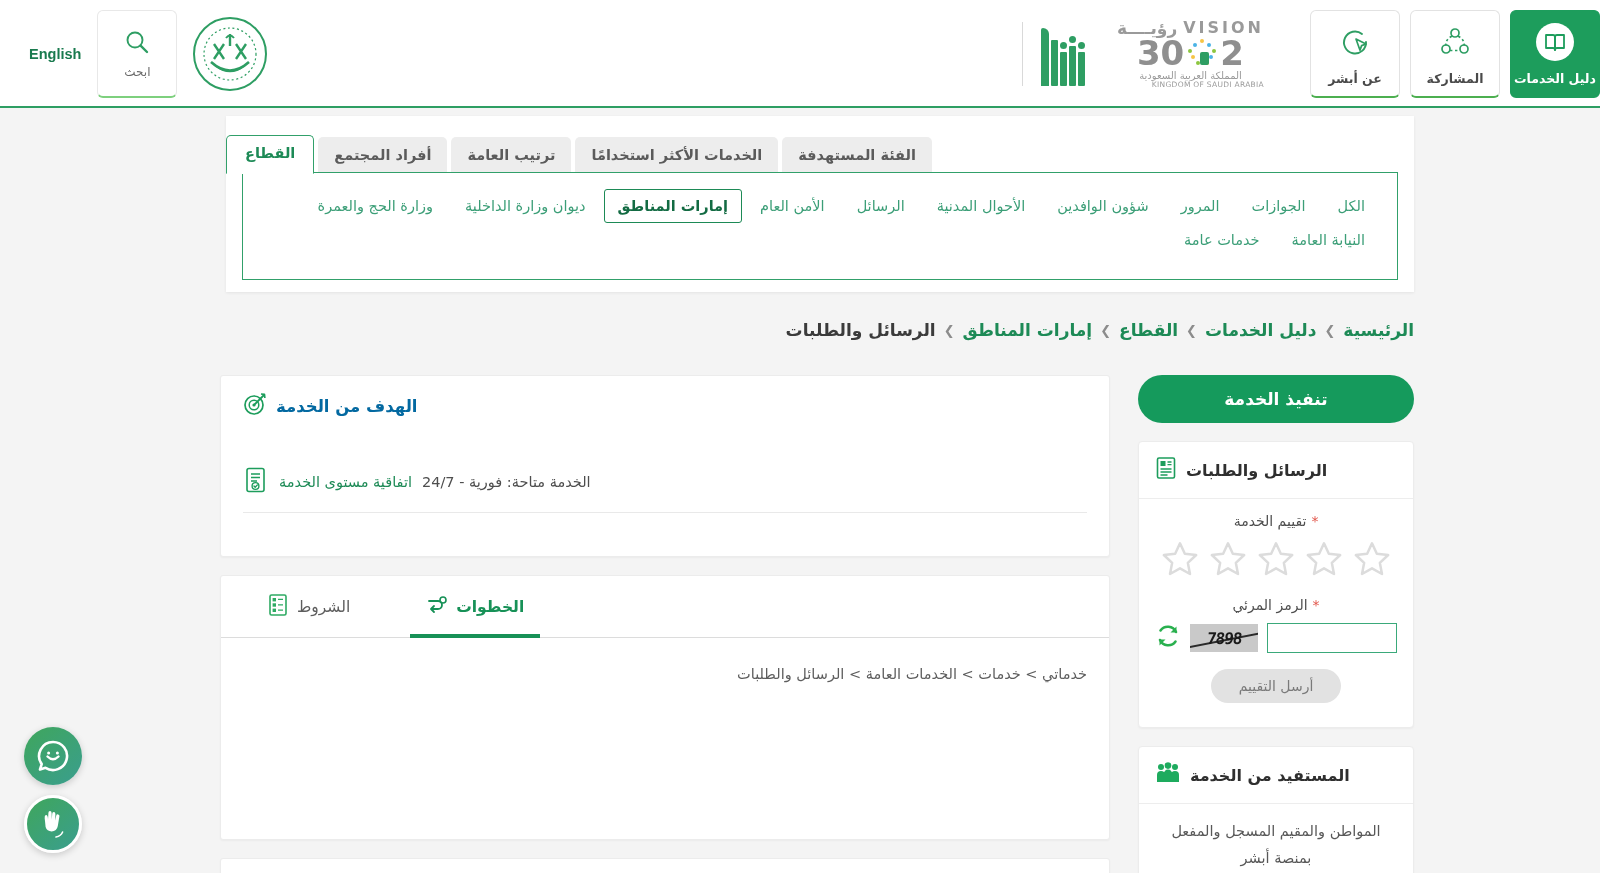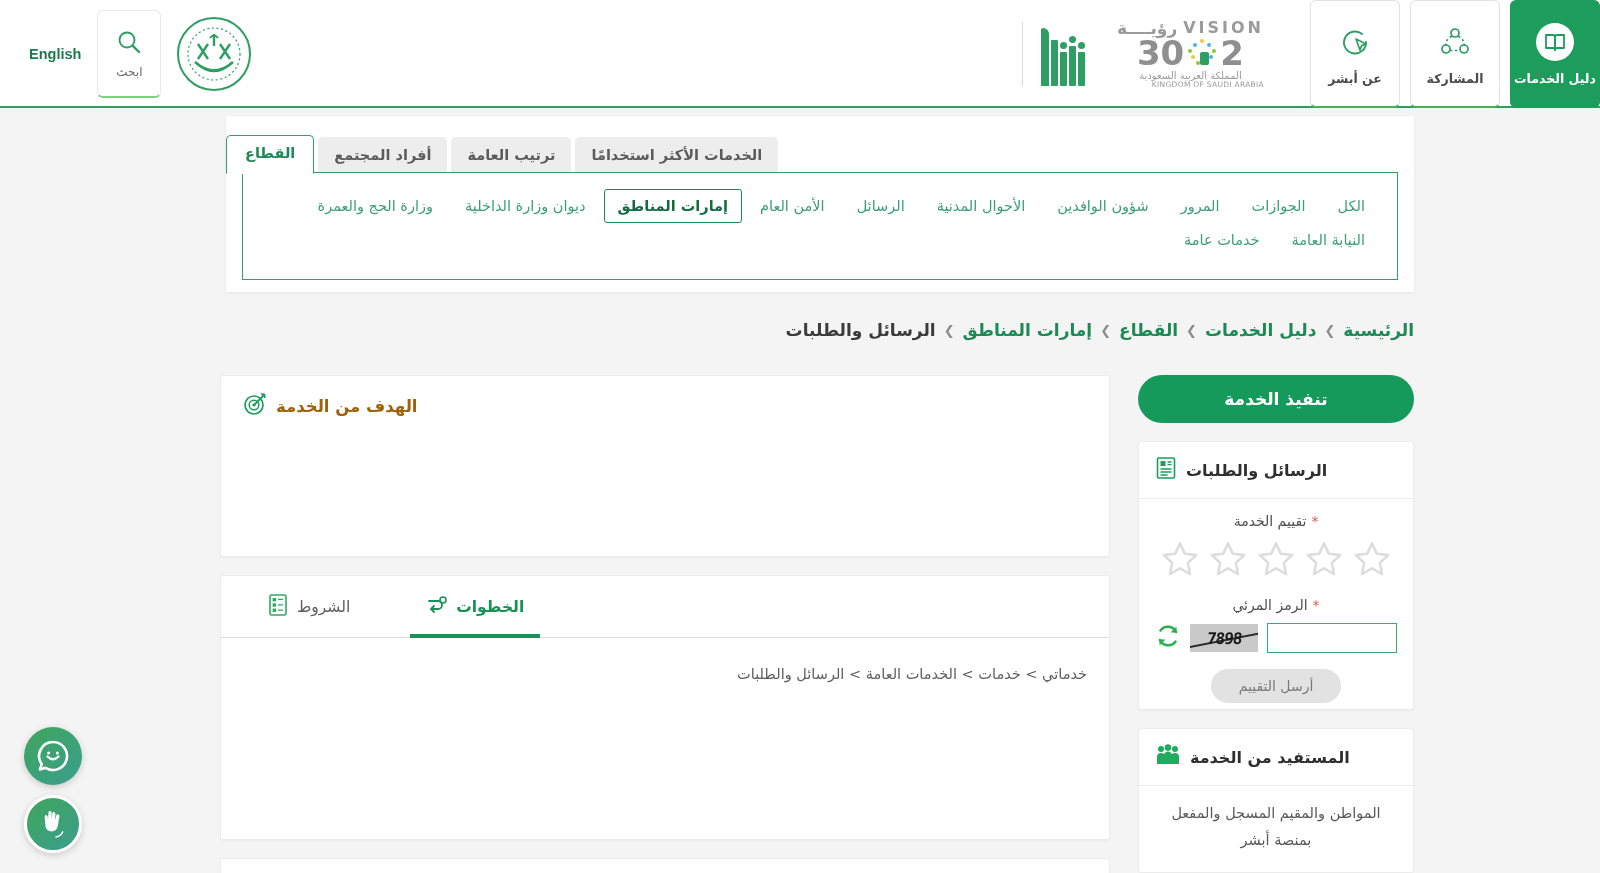--- a/index.html
+++ b/index.html
@@ -51,42 +51,42 @@
     width: 34px; height: 34px; position: relative; display: inline-block;
   }
   .vision-burst i {
     position: absolute; width: 4px; height: 4px; border-radius: 50%;
   }
   .vision-r3 { color: #9a9a9a; font-size: 10px; margin-top: 1px; }
   .vision-r4 { color: #9a9a9a; font-size: 7.5px; letter-spacing: .3px; text-align: right; }
 
   .hdr-btns { display: flex; gap: 10px; align-items: center; margin-left: 28px; }
   .hdr-btn {
-    width: 90px; height: 108px; background: #fff;
+    width: 90px; height: 88px; background: #fff;
     border: 1px solid #e2e2e2; border-bottom: 2px solid #4caf50;
     border-radius: 6px;
     display: flex; flex-direction: column; align-items: center; justify-content: center;
     gap: 9px; cursor: pointer;
   }
   .hdr-btn.active { background: #1d9d5c; border-color: #1d9d5c; }
   .hdr-btn .lbl { font-size: 12.5px; color: #4a4a4a; font-weight: 700; }
   .hdr-btn.active .lbl { color: #fff; }
 
   .hdr-left {
     position: absolute; top: 0; left: 0; height: 108px;
     display: flex; align-items: center; gap: 16px; padding-right: 182px;
   }
   .ksa-emblem {
     width: 74px; height: 74px; border-radius: 50%;
     border: 2px solid #2e9e63; position: relative;
     display: flex; align-items: center; justify-content: center;
   }
   .ksa-emblem svg { display:block; }
   .search-btn {
-    width: 64px; height: 88px; background: #fff;
+    width: 80px; height: 88px; background: #fff;
     border: 1px solid #e8e8e8; border-bottom: 2px solid #7ed07e;
     border-radius: 6px;
     display: flex; flex-direction: column; align-items: center; justify-content: center;
     gap: 10px; cursor: pointer;
   }
   .search-btn .lbl { font-size: 12px; color: #6b6b6b; }
   .lang-toggle {
     font-size: 14.5px; font-weight: 700; color: #197a4e;
     cursor: pointer; font-family: "Liberation Sans", sans-serif; padding-left: 29px;
   }
@@ -153,21 +153,21 @@
   .card {
     background: #fff; border: 1px solid #ececec; border-radius: 4px;
     margin-top: 18px; box-shadow: 0 1px 2px rgba(0,0,0,.04);
   }
   .card-head {
     display: flex; flex-direction: row-reverse; align-items: center;
     justify-content: flex-start; gap: 9px;
     padding: 14px 16px; border-bottom: 1px solid #ededed;
   }
   .card-head .t { font-size: 16px; font-weight: 700; color: #2f2f2f; }
-  .card-body { padding: 14px 16px 6px; text-align: center; }
+  .card-body { padding: 14px 16px 24px; text-align: center; }
 
   .field-label {
     font-size: 14px; color: #4e4e4e; margin-bottom: 10px;
     display: flex; flex-direction: row-reverse; justify-content: center; gap: 5px;
   }
   .req { color: #e2574c; font-size: 14px; }
   .stars { display: flex; flex-direction: row-reverse; justify-content: center; gap: 6px; }
   .stars svg { display:block; cursor: pointer; }
 
   .captcha-row {
@@ -208,21 +208,21 @@
   .main { position: absolute; top: 375px; left: 220px; width: 890px; }
   .panel {
     background: #fff; border: 1px solid #ececec; border-radius: 3px;
     box-shadow: 0 1px 2px rgba(0,0,0,.04);
   }
   .goal-panel { padding: 16px 22px 0 22px; height: 182px; }
   .goal-head {
     display: flex; flex-direction: row-reverse; align-items: center;
     justify-content: flex-start; gap: 9px;
   }
-  .goal-head .t { font-size: 16.5px; font-weight: 700; color: #a16207; }
+  .goal-head .t { font-size: 16.5px; font-weight: 700; color: #0369a1; }
   .goal-desc {
     margin-top: 26px; font-size: 14.5px; color: #5d5d5d;
     text-align: right; line-height: 1.6;
   }
   .sla-row {
     display: flex; flex-direction: row-reverse; align-items: center;
     justify-content: flex-start; gap: 10px;
     margin-top: 46px; padding-bottom: 14px;
     border-bottom: 1px solid #e9e9e9;
   }
@@ -377,20 +377,21 @@
       </div>
     </div>
   </div>
 
   <div class="filter-panel">
     <div class="tabs-row">
       <div class="tab-chip active"><span>القطاع</span></div>
       <div class="tab-chip"><span>أفراد المجتمع</span></div>
       <div class="tab-chip"><span>ترتيب العامة</span></div>
       <div class="tab-chip"><span>الخدمات الأكثر استخدامًا</span></div>
+      <div class="tab-chip"><span>الفئة المستهدفة</span></div>
     </div>
 
     <div class="sector-box">
       <div class="sector-list">
         <span class="sector-item">الكل</span>
         <span class="sector-item">الجوازات</span>
         <span class="sector-item">المرور</span>
         <span class="sector-item">شؤون الوافدين</span>
         <span class="sector-item">الأحوال المدنية</span>
         <span class="sector-item">الرسائل</span>
@@ -512,20 +513,32 @@
             <circle cx="11" cy="13" r="9" fill="none" stroke="#1d9d5c" stroke-width="1.7"></circle>
             <circle cx="11" cy="13" r="4.8" fill="none" stroke="#1d9d5c" stroke-width="1.5"></circle>
             <circle cx="11" cy="13" r="1.6" fill="#1d9d5c"></circle>
             <path d="M11 13 L21 3" stroke="#1d9d5c" stroke-width="1.8" stroke-linecap="round"></path>
             <path d="M18 2 l3.5 .4 .4 3.6" fill="none" stroke="#1d9d5c" stroke-width="1.6" stroke-linejoin="round"></path>
           </svg>
         </span>
         <span class="t">الهدف من الخدمة</span>
       </div>
 
+      <div class="sla-row">
+        <span>
+          <svg width="26" height="28" viewBox="0 0 26 28" aria-hidden="true">
+            <rect x="4" y="2.5" width="17" height="23" rx="2" fill="none" stroke="#1d9d5c" stroke-width="1.6"></rect>
+            <path d="M8 8 h9 M8 11.5 h9 M8 15 h6" stroke="#1d9d5c" stroke-width="1.3"></path>
+            <circle cx="12.5" cy="20" r="3.4" fill="none" stroke="#1d9d5c" stroke-width="1.4"></circle>
+            <path d="M11 20 l1.2 1.3 2.2 -2.4" fill="none" stroke="#1d9d5c" stroke-width="1.4" stroke-linecap="round"></path>
+          </svg>
+        </span>
+        <span class="sla-title">اتفاقية مستوى الخدمة</span>
+        <span class="sla-val">الخدمة متاحة: فورية - 24/7</span>
+      </div>
     </div>
 
     <div class="panel tabs-panel">
       <div class="mtabs">
 
         <div class="mtab">
           <span>
             <svg width="22" height="24" viewBox="0 0 22 24" aria-hidden="true">
               <rect x="3" y="2" width="16" height="20" rx="1.6" fill="none" stroke="#2eaa63" stroke-width="1.6"></rect>
               <rect x="5.6" y="5" width="3.4" height="3.4" fill="#2eaa63"></rect>

